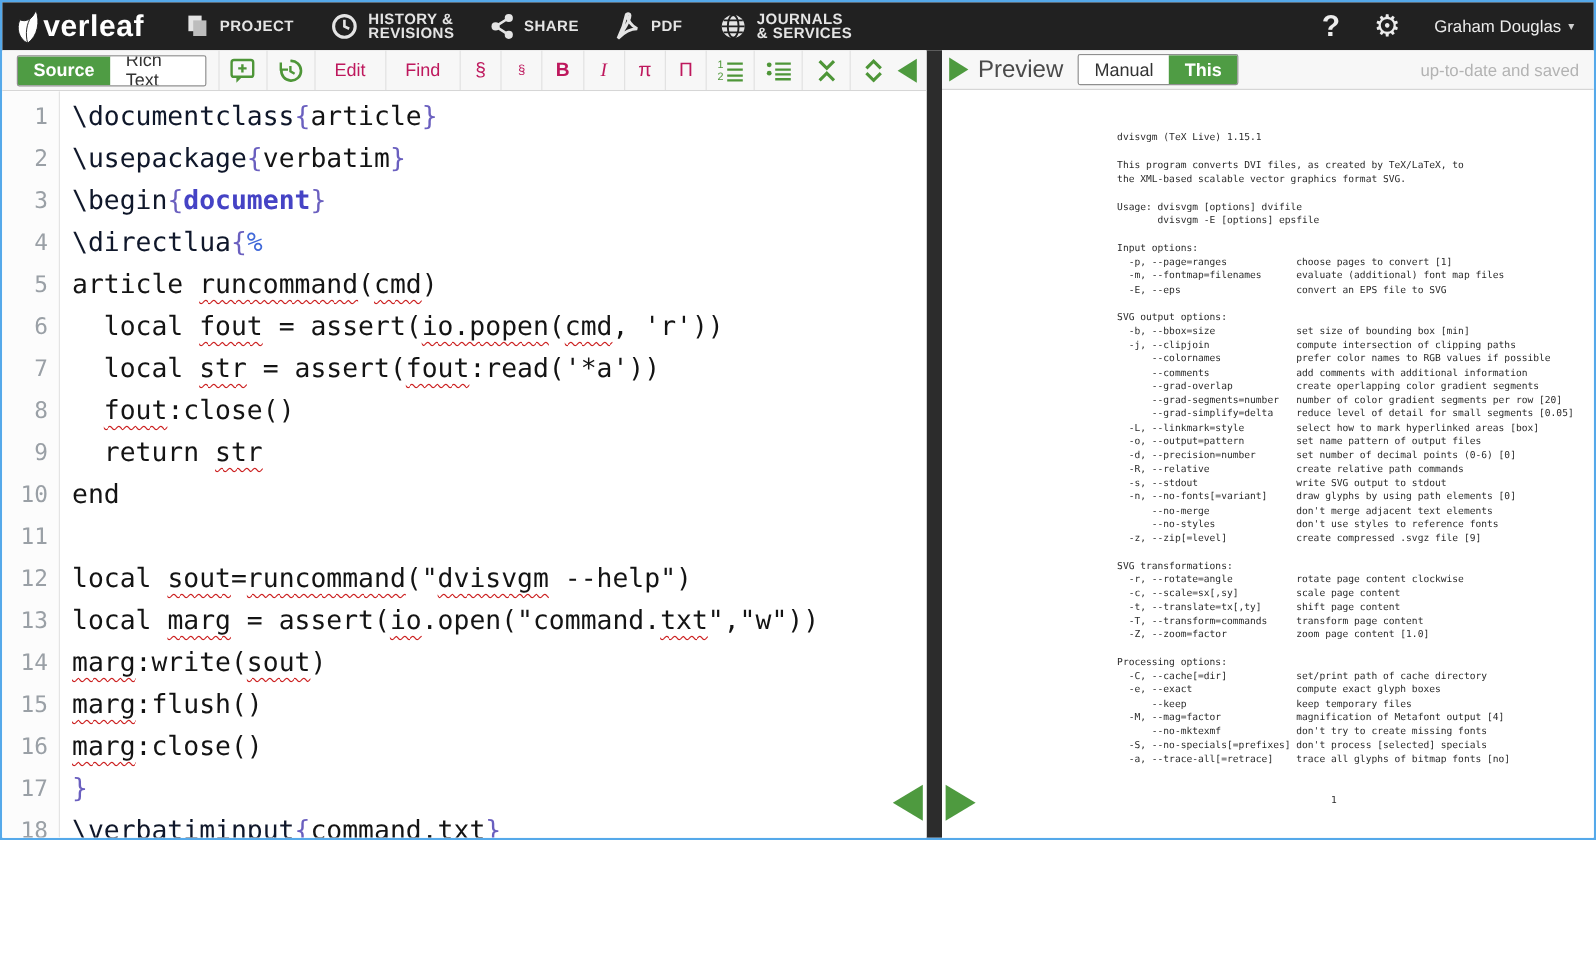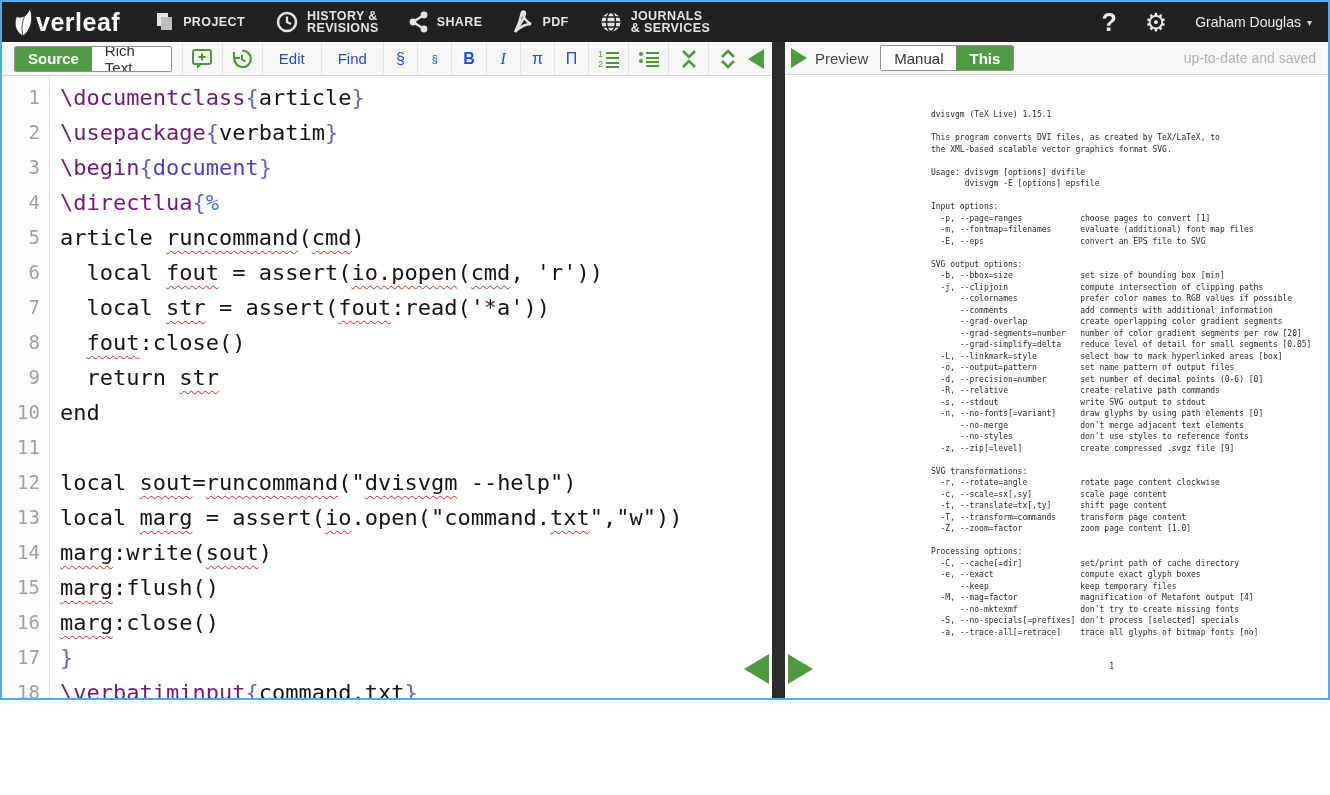--- a/index.html
+++ b/index.html
@@ -33,49 +33,49 @@
 
   
   .tbar { flex:0 0 33px; background:#f7f7f7; border-bottom:1px solid #d6d6d6;
           display:flex; align-items:center; }
   .seg { display:flex; height:26px; border:1px solid #8f8f8f; border-radius:2px;
          overflow:hidden; margin:0 10px 0 12px; }
   .seg-btn { display:flex; align-items:center; padding:0 13px; font-size:15px;
              cursor:pointer; background:#fff; color:#333; }
   .seg-btn.on { background:#4f9c44; color:#fff; font-weight:bold; }
   .tb-btn { height:33px; display:flex; align-items:center; justify-content:center;
-            border-left:1px solid #e2e2e2; cursor:pointer; color:#1d4ed8; }
+            border-left:1px solid #e2e2e2; cursor:pointer; color:#be185d; }
   .tb-btn:last-of-type { border-right:1px solid #e2e2e2; }
   .tb-text { padding:0 16px; font-size:15px; }
   .tb-sym  { width:36px; font-size:16px; }
   .tb-icon { width:42px; }
   .sec-sm { font-size:11px; }
   .b-bold { font-weight:bold; }
   .i-ital { font-style:italic; font-family:"Liberation Serif",serif; }
   .tri-left-sm  { width:0; height:0; border-top:10px solid transparent;
                   border-bottom:10px solid transparent; border-right:16px solid #4e9a3f; }
   .tri-right-sm { width:0; height:0; border-top:10px solid transparent;
                   border-bottom:10px solid transparent; border-left:16px solid #4e9a3f; }
   .collapse-btn { margin-left:auto; margin-right:8px; cursor:pointer; }
-  .preview-lbl { font-size:15px; color:#4a4a4a; margin:0 12px 0 8px; }
+  .preview-lbl { font-size:20px; color:#4a4a4a; margin:0 12px 0 8px; }
   .pv-left { display:flex; align-items:center; padding-left:6px; }
   .status { margin-left:auto; padding-right:12px; font-size:14px; color:#b3b3b3; }
 
   
   .editor-body { flex:1; display:flex; overflow:hidden; background:#fff; }
   .gutter { flex:0 0 48px; background:#fcfcfc; border-right:1px solid #e4e4e4;
             padding:4px 9px 0 0; text-align:right;
             font-family:"DejaVu Sans Mono",monospace; font-size:19px; color:#9aa0a6; }
   .ln { height:35px; line-height:35px; }
   .code { flex:1; padding:4px 0 0 10px; font-family:"DejaVu Sans Mono",monospace;
           font-size:22px; color:#141414; cursor:text; }
   .code-line { height:35px; line-height:35px; white-space:pre; }
-  .c  { color:#701a75; }
+  .c  { color:#0f172a; }
   .b  { color:#6a5fbf; }
-  .d  { color:#4543c5; font-weight:normal; }
+  .d  { color:#4543c5; font-weight:bold; }
   .m  { color:#4169d9; font-style:italic; }
   .u  { text-decoration-line:underline; text-decoration-style:wavy;
         text-decoration-color:#cc2222; text-decoration-thickness:1px;
         text-underline-offset:5px; }
   .bx { color:#6a5fbf; background:#ededed; box-shadow:0 0 0 1px #b3b3b3; }
   .cursor { display:inline-block; width:1.5px; height:26px; background:#222;
             vertical-align:-5px; margin-left:1px; }
 
   
   .pdf-viewport { flex:1; overflow:auto; background:#fff; position:relative; }

